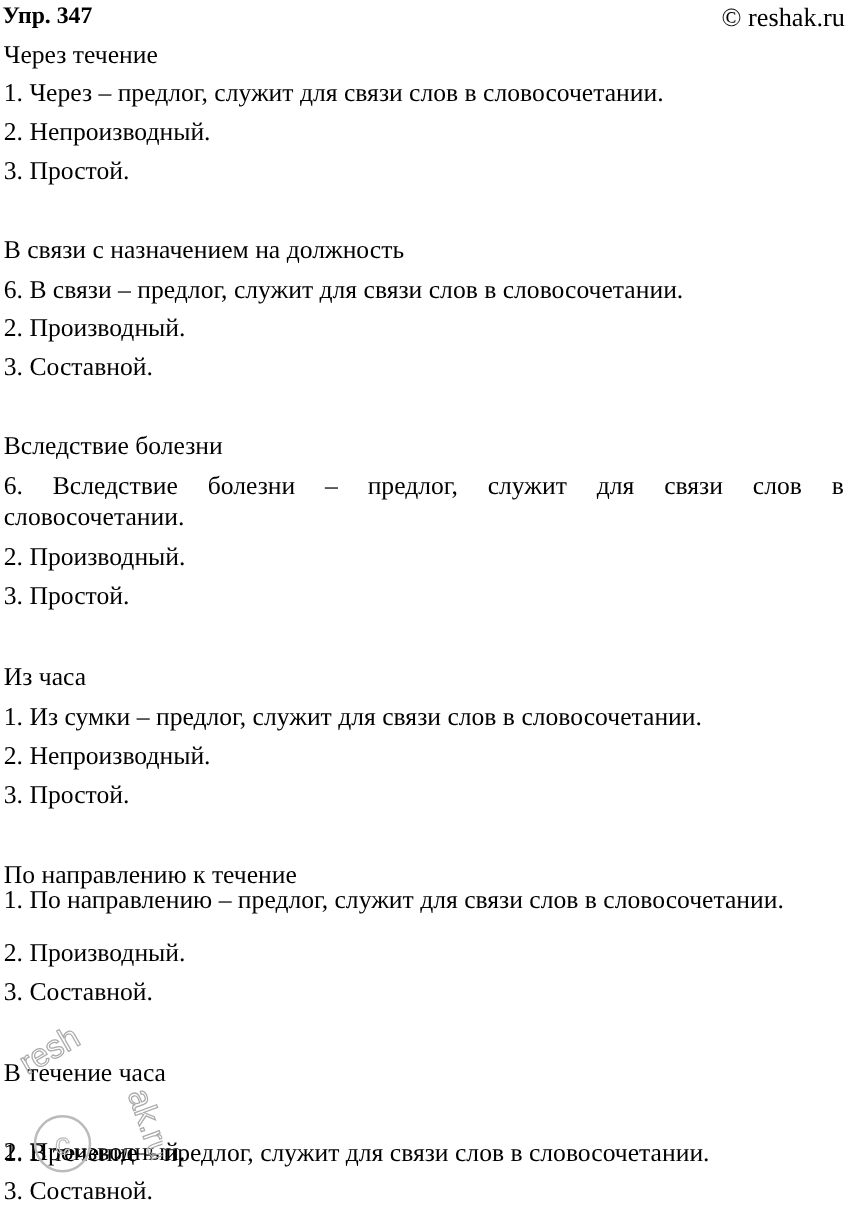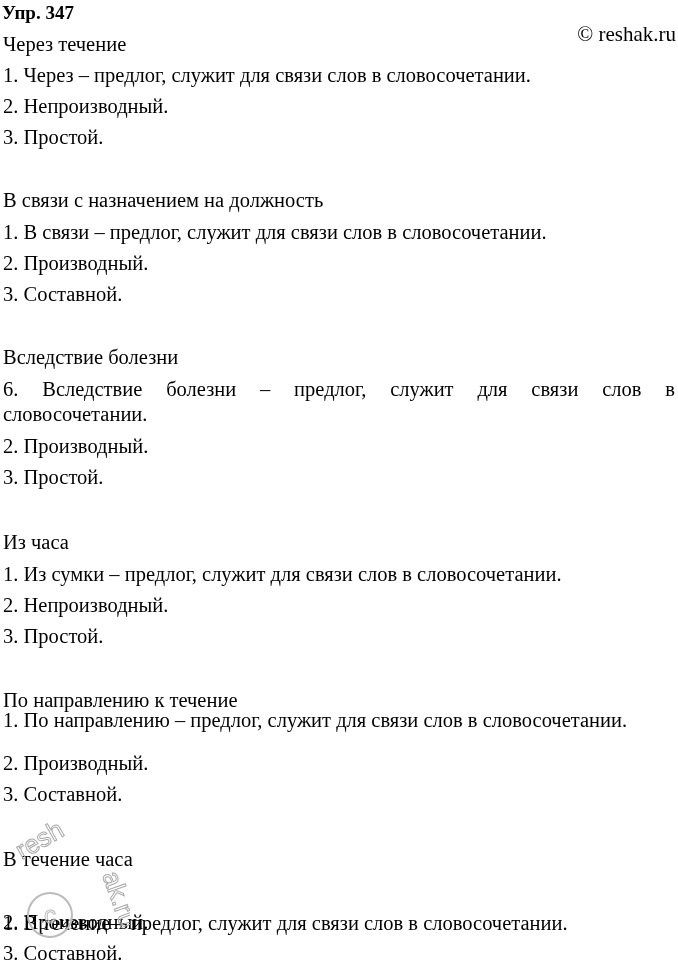--- a/index.html
+++ b/index.html
@@ -2,21 +2,21 @@
 <html><head>
 <meta charset="utf-8">
 <style>
   html, body { margin: 0; padding: 0; background: #ffffff; }
   body {
     width: 678px; height: 967px; overflow: hidden; position: relative;
     font-family: "Liberation Serif", serif; color: #000; font-size: 20.5px;
   }
   .header { position: absolute; top: 0; left: 0; width: 678px; height: 30px; }
   .title { position: absolute; left: 2px; top: 2px; font-weight: bold; font-size: 19px; }
-  .copy { position: absolute; right: 2px; top: 2px; font-size: 21px; margin-top: 20px; }
+  .copy { position: absolute; right: 2px; top: 2px; font-size: 21px; }
   .line { position: absolute; left: 3px; white-space: nowrap; line-height: 24px; }
   .justify { position: absolute; left: 3px; width: 672px; line-height: 24px; text-align: justify; text-align-last: justify; }
   .watermark { position: absolute; left: 10px; top: 820px; width: 120px; height: 150px; pointer-events: none; }
 </style>
 </head>
 <body>
 
 <div class="header">
   <span class="title">Упр. 347</span>
   <span class="copy">© reshak.ru</span>
@@ -24,21 +24,21 @@
 
 <div>
   <div class="line" style="top:32px">Через течение</div>
   <div class="line" style="top:63px">1. Через – предлог, служит для связи слов в словосочетании.</div>
   <div class="line" style="top:94px">2. Непроизводный.</div>
   <div class="line" style="top:125px">3. Простой.</div>
 </div>
 
 <div>
   <div class="line" style="top:188px">В связи с назначением на должность</div>
-  <div class="line" style="top:220px">1. В связи – предлог, служит для связи слов в словосочетании.</div>
+  <div class="line" style="top:220px">6. В связи – предлог, служит для связи слов в словосочетании.</div>
   <div class="line" style="top:251px">2. Производный.</div>
   <div class="line" style="top:282px">3. Составной.</div>
 </div>
 
 <div>
   <div class="line" style="top:345px">Вследствие болезни</div>
   <div class="justify" style="top:377px">6. Вследствие болезни – предлог, служит для связи слов в</div>
   <div class="line" style="top:402px">словосочетании.</div>
   <div class="line" style="top:434px">2. Производный.</div>
   <div class="line" style="top:465px">3. Простой.</div>

